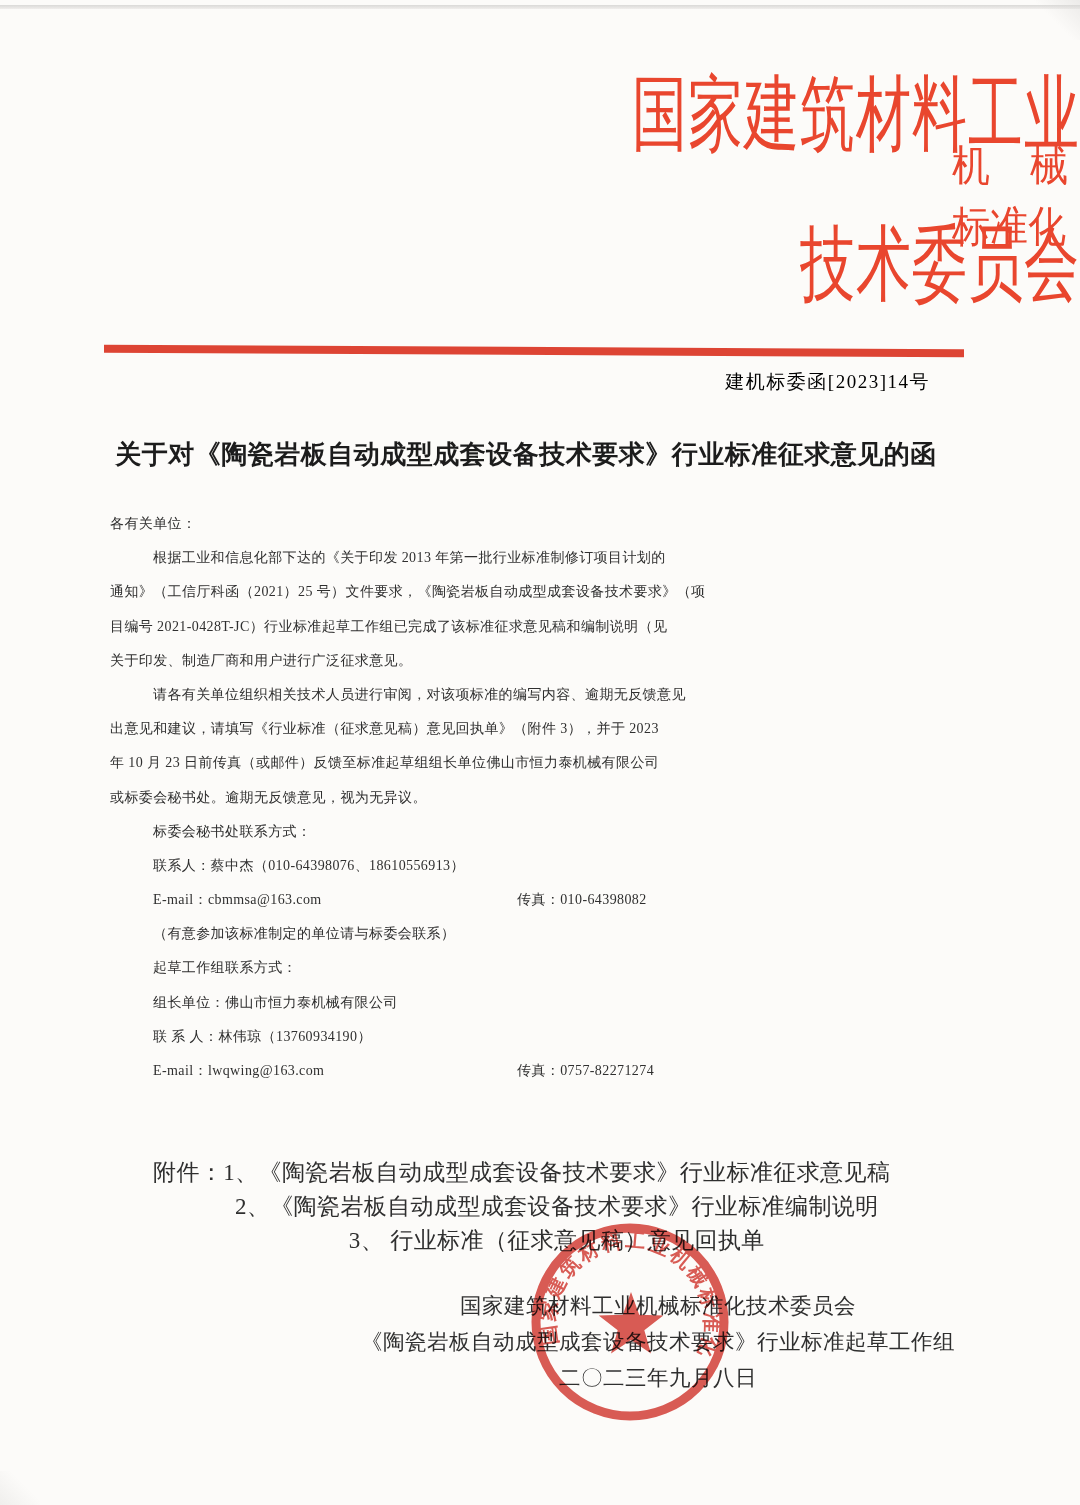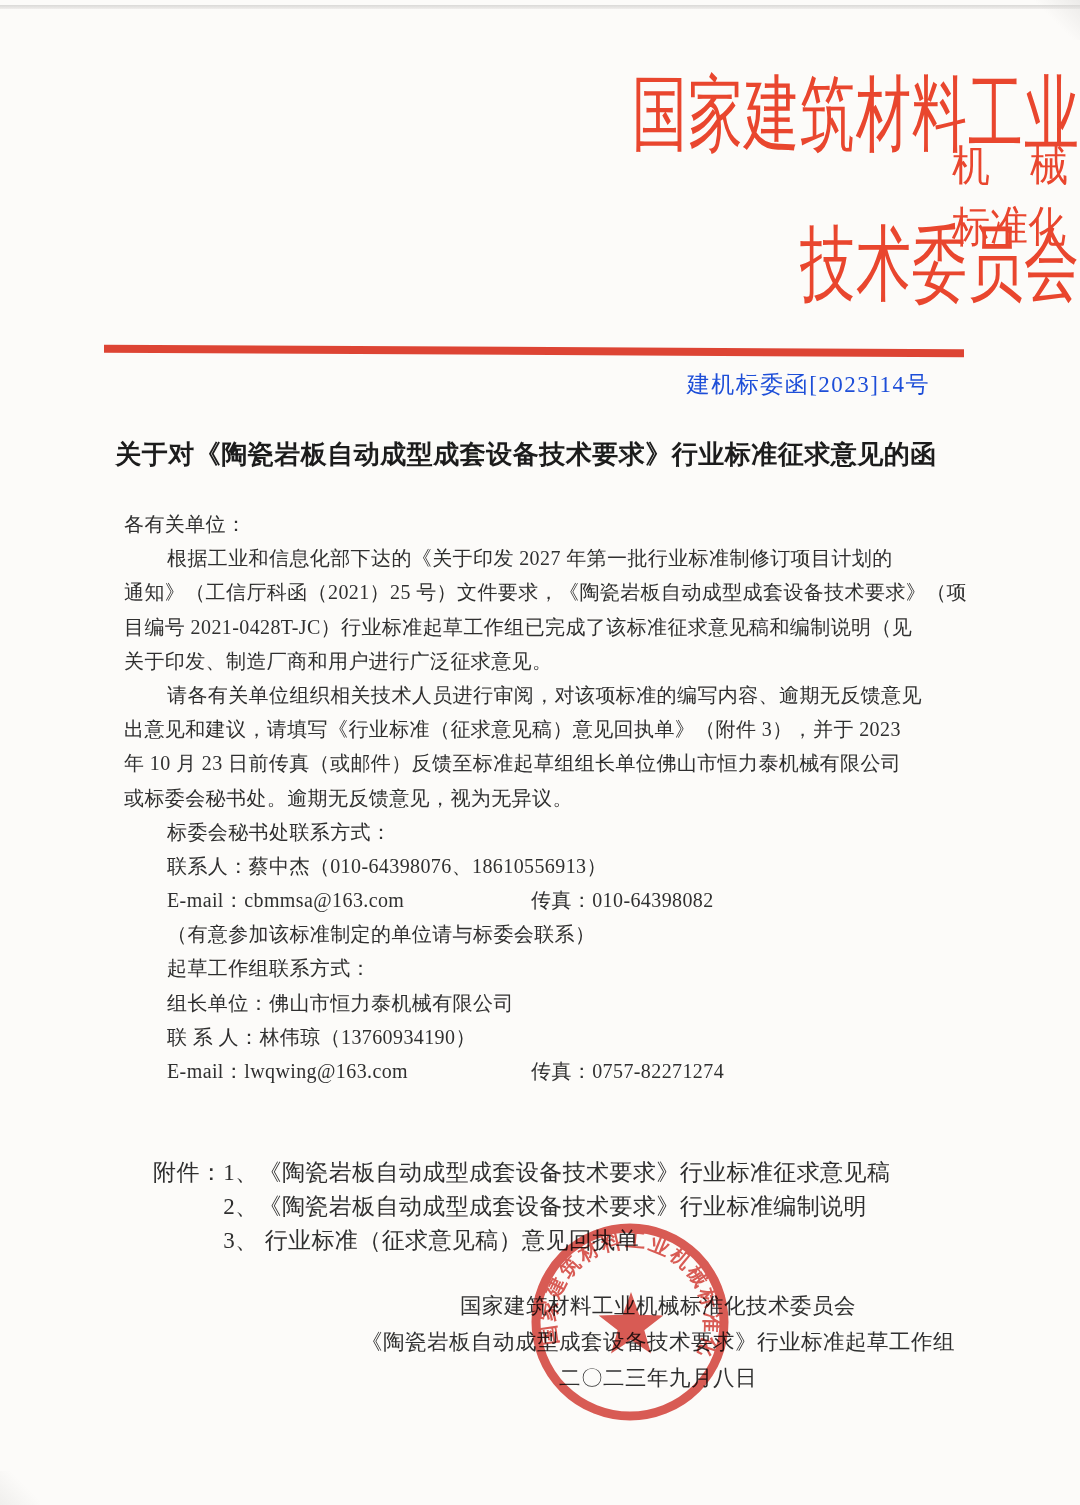--- a/index.html
+++ b/index.html
@@ -47,46 +47,46 @@
   .lh-stack-top{display:flex;justify-content:space-between;margin-bottom:17px;}
   .lh-stack-bottom{display:flex;justify-content:space-between;}
 
   .red-rule{
     position:absolute;top:347px;left:104px;width:860px;height:8px;
     background:var(--rule-red);transform:rotate(0.3deg);
   }
 
   .doc-number{
     position:absolute;top:369px;right:150px;
-    font-size:23px;letter-spacing:1.5px;color:#1d4ed8;white-space:nowrap;
+    font-size:19px;letter-spacing:1.5px;color:#000000;white-space:nowrap;
   }
 
   .title{
     position:absolute;top:437px;left:0;width:1052px;margin:0;
     text-align:center;
     font-family:"Liberation Sans","DejaVu Sans",sans-serif;
     font-weight:700;font-size:26px;letter-spacing:.5px;color:#1c1c1c;
     white-space:nowrap;
   }
 
   .body-text{
-    position:absolute;top:507px;left:124px;width:845px;
-    font-size:20px;
+    position:absolute;top:507px;left:110px;width:845px;
+    font-size:14px;
   }
   .line{position:relative;height:34.2px;line-height:34.2px;white-space:nowrap;letter-spacing:.4px;}
   .line.indent{padding-left:43px;}
   .bold{font-weight:normal;}
   .tab-fax{position:absolute;left:407px;top:0;}
 
   .attachments{
     position:absolute;top:1156px;left:153px;
     display:flex;font-size:23px;letter-spacing:.4px;
   }
   .att-label{line-height:34px;white-space:nowrap;}
-  .att-item{line-height:34px;white-space:nowrap;}
+  .att-item{line-height:34px;white-space:nowrap;text-align:center;}
 
   .signature{
     position:absolute;top:1288px;left:318px;width:680px;
     text-align:center;font-size:21.5px;letter-spacing:.5px;
   }
   .sig-line{height:36px;line-height:36px;white-space:nowrap;}
 
   .seal{
     position:absolute;left:526px;top:1218px;width:208px;height:208px;
     mix-blend-mode:multiply;opacity:.88;pointer-events:none;
@@ -114,21 +114,21 @@
   </header>
 
   <div class="red-rule"></div>
 
   <div class="doc-number">建机标委函[2023]14号</div>
 
   <h1 class="title">关于对《陶瓷岩板自动成型成套设备技术要求》行业标准征求意见的函</h1>
 
   <main class="body-text" id="body-lines">
       <div class="line"><span>各有关单位：</span></div>
-      <div class="line indent"><span>根据工业和信息化部下达的《关于印发 2027 年第一批行业标准制修订项目计划的</span></div>
+      <div class="line indent"><span>根据工业和信息化部下达的《关于印发 2013 年第一批行业标准制修订项目计划的</span></div>
       <div class="line"><span>通知》（工信厅科函（2021）25 号）文件要求，</span><span class="bold">《陶瓷岩板自动成型成套设备技术要求》（项</span></div>
       <div class="line"><span class="bold">目编号 2021-0428T-JC）</span><span>行业标准起草工作组已完成了该标准征求意见稿和编制说明（见</span></div>
       <div class="line"><span>关于印发、制造厂商和用户进行广泛征求意见。</span></div>
       <div class="line indent"><span>请各有关单位组织相关技术人员进行审阅，对该项标准的编写内容、逾期无反馈意见</span></div>
       <div class="line"><span>出意见和建议，请填写《行业标准（征求意见稿）意见回执单》（附件 3），并于 </span><span class="bold">2023</span></div>
       <div class="line"><span class="bold">年 10 月 23 日</span><span>前传真（或邮件）反馈至标准起草组组长单位佛山市恒力泰机械有限公司</span></div>
       <div class="line"><span>或标委会秘书处。逾期无反馈意见，视为无异议。</span></div>
       <div class="line indent"><span>标委会秘书处联系方式：</span></div>
       <div class="line indent"><span>联系人：蔡中杰（010-64398076、18610556913）</span></div>
       <div class="line indent"><span>E-mail：cbmmsa@163.com</span><span class="tab-fax">传真：010-64398082</span></div>

